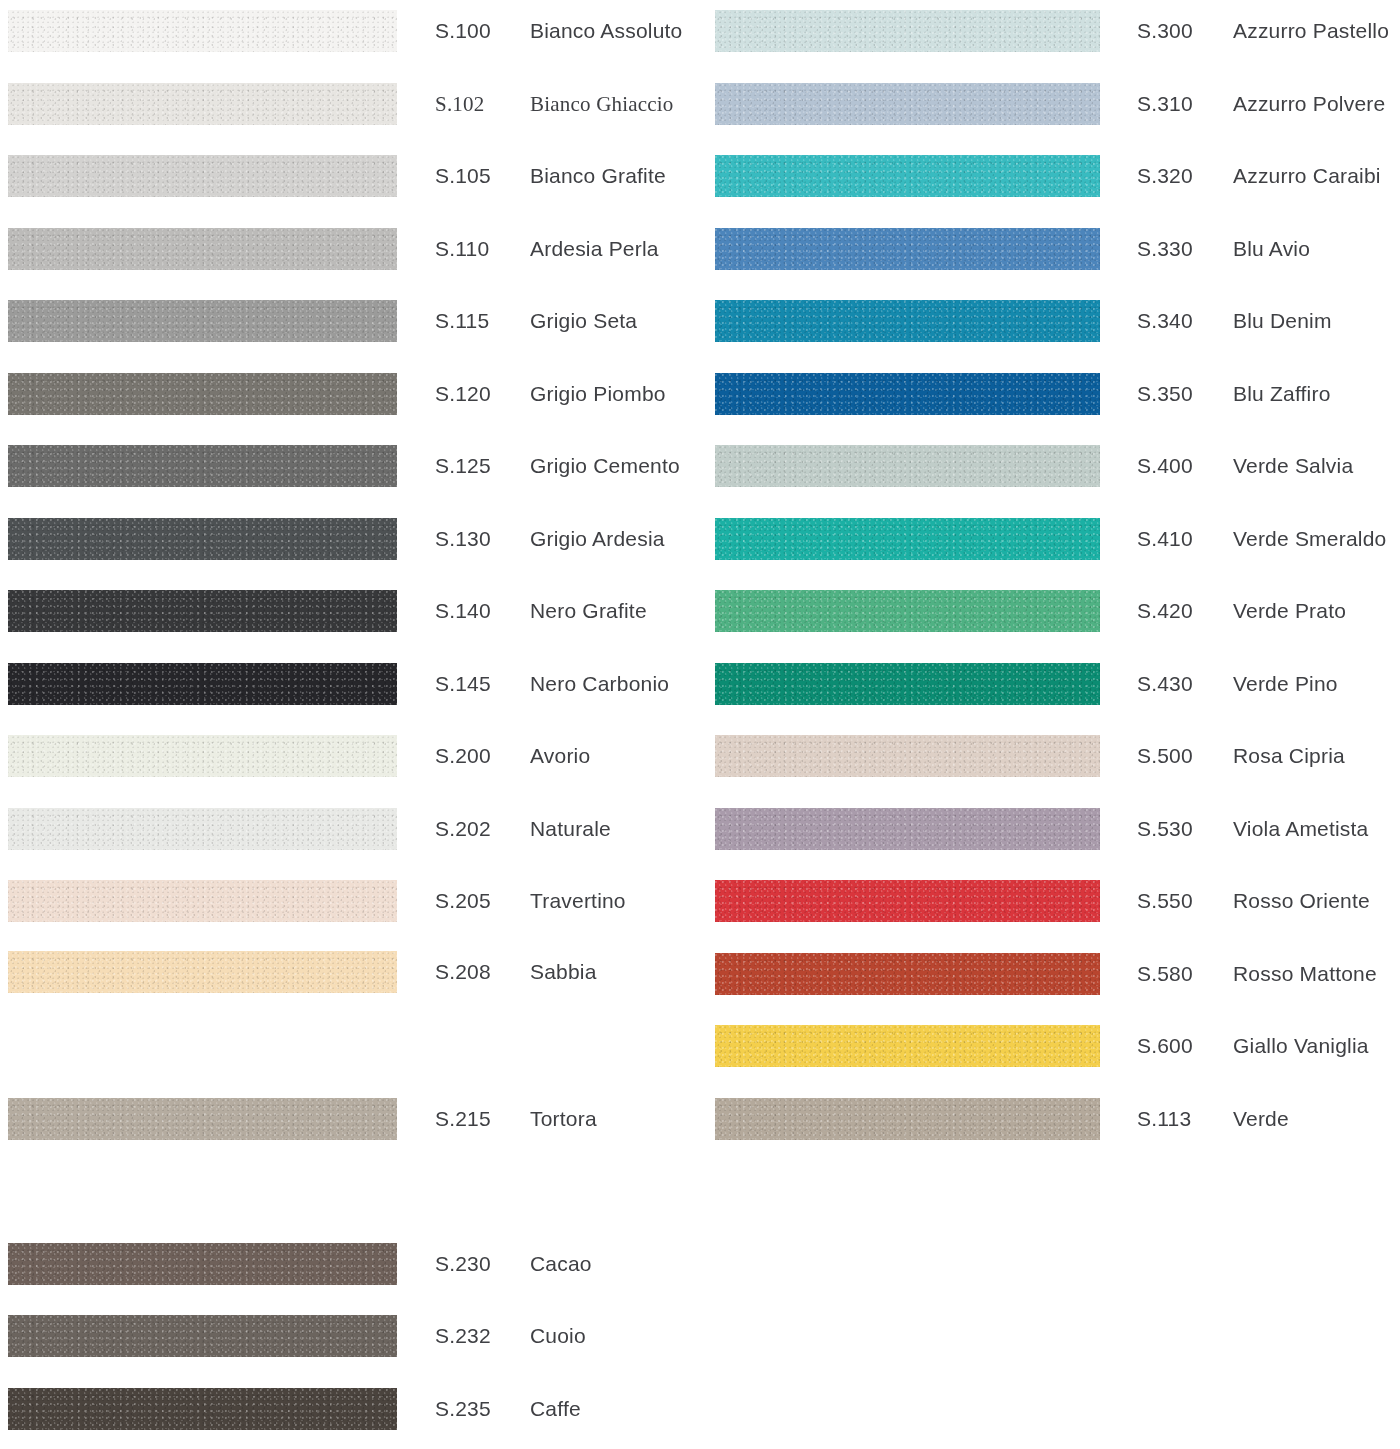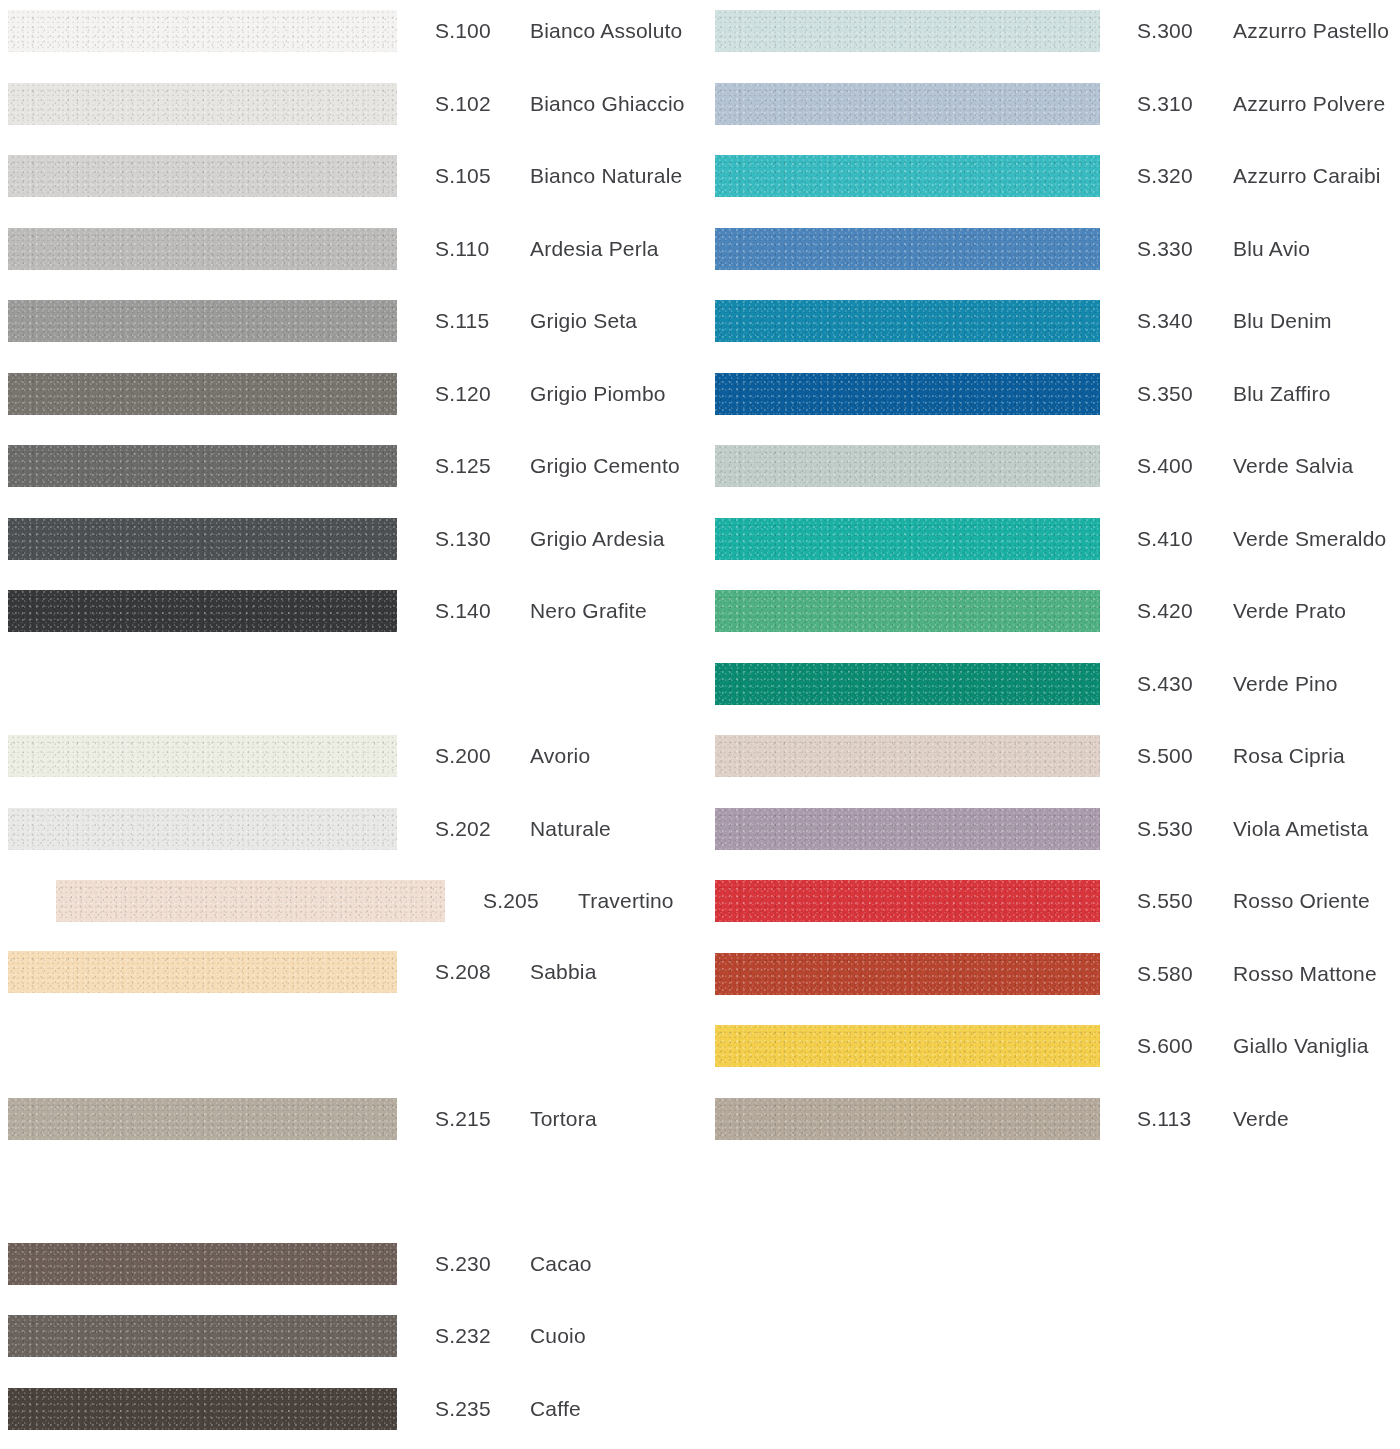--- a/index.html
+++ b/index.html
@@ -87,29 +87,29 @@
 </head>
 <body>
 
 <div id="chart">
   <div class="column col-left">
       <div class="swatch-row" style="top: 0px;">
         <div class="swatch-chip" style="background: rgb(244, 243, 241);"></div>
         <span class="swatch-code">S.100</span>
         <span class="swatch-name">Bianco Assoluto</span>
       </div>
-      <div class="swatch-row" style="top: 72.5px;">
+      <div class="swatch-row" style="top: 72.5px; font-family: Liberation Serif, serif;">
         <div class="swatch-chip" style="background: rgb(231, 229, 225);"></div>
         <span class="swatch-code">S.102</span>
         <span class="swatch-name">Bianco Ghiaccio</span>
       </div>
       <div class="swatch-row" style="top: 145px;">
         <div class="swatch-chip" style="background: rgb(211, 210, 208);"></div>
         <span class="swatch-code">S.105</span>
-        <span class="swatch-name">Bianco Naturale</span>
+        <span class="swatch-name">Bianco Grafite</span>
       </div>
       <div class="swatch-row" style="top: 217.5px;">
         <div class="swatch-chip" style="background: rgb(188, 187, 185);"></div>
         <span class="swatch-code">S.110</span>
         <span class="swatch-name">Ardesia Perla</span>
       </div>
       <div class="swatch-row" style="top: 290px;">
         <div class="swatch-chip" style="background: rgb(155, 155, 154);"></div>
         <span class="swatch-code">S.115</span>
         <span class="swatch-name">Grigio Seta</span>
@@ -127,31 +127,36 @@
       <div class="swatch-row" style="top: 507.5px;">
         <div class="swatch-chip" style="background: rgb(77, 81, 83);"></div>
         <span class="swatch-code">S.130</span>
         <span class="swatch-name">Grigio Ardesia</span>
       </div>
       <div class="swatch-row" style="top: 580px;">
         <div class="swatch-chip" style="background: rgb(55, 56, 58);"></div>
         <span class="swatch-code">S.140</span>
         <span class="swatch-name">Nero Grafite</span>
       </div>
+      <div class="swatch-row" style="top: 652.5px;">
+        <div class="swatch-chip" style="background: rgb(38, 38, 42);"></div>
+        <span class="swatch-code">S.145</span>
+        <span class="swatch-name">Nero Carbonio</span>
+      </div>
       <div class="swatch-row" style="top: 725px;">
         <div class="swatch-chip" style="background: rgb(236, 238, 228);"></div>
         <span class="swatch-code">S.200</span>
         <span class="swatch-name">Avorio</span>
       </div>
       <div class="swatch-row" style="top: 797.5px;">
         <div class="swatch-chip" style="background: rgb(232, 233, 230);"></div>
         <span class="swatch-code">S.202</span>
         <span class="swatch-name">Naturale</span>
       </div>
-      <div class="swatch-row" style="top: 870px; margin-left: 48px;">
+      <div class="swatch-row" style="top: 870px;">
         <div class="swatch-chip" style="background: rgb(240, 222, 210);"></div>
         <span class="swatch-code">S.205</span>
         <span class="swatch-name">Travertino</span>
       </div>
       <div class="swatch-row" style="top: 941px;">
         <div class="swatch-chip" style="background: rgb(246, 221, 183);"></div>
         <span class="swatch-code">S.208</span>
         <span class="swatch-name">Sabbia</span>
       </div>
       <div class="swatch-row" style="top: 1087.5px;">

